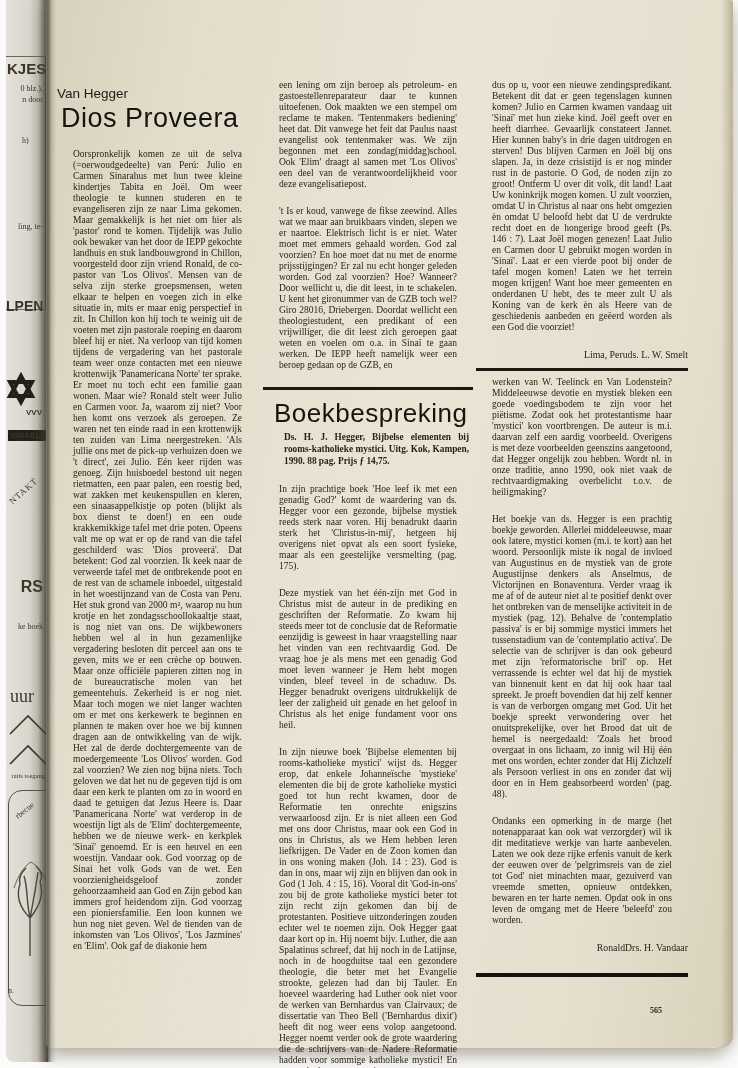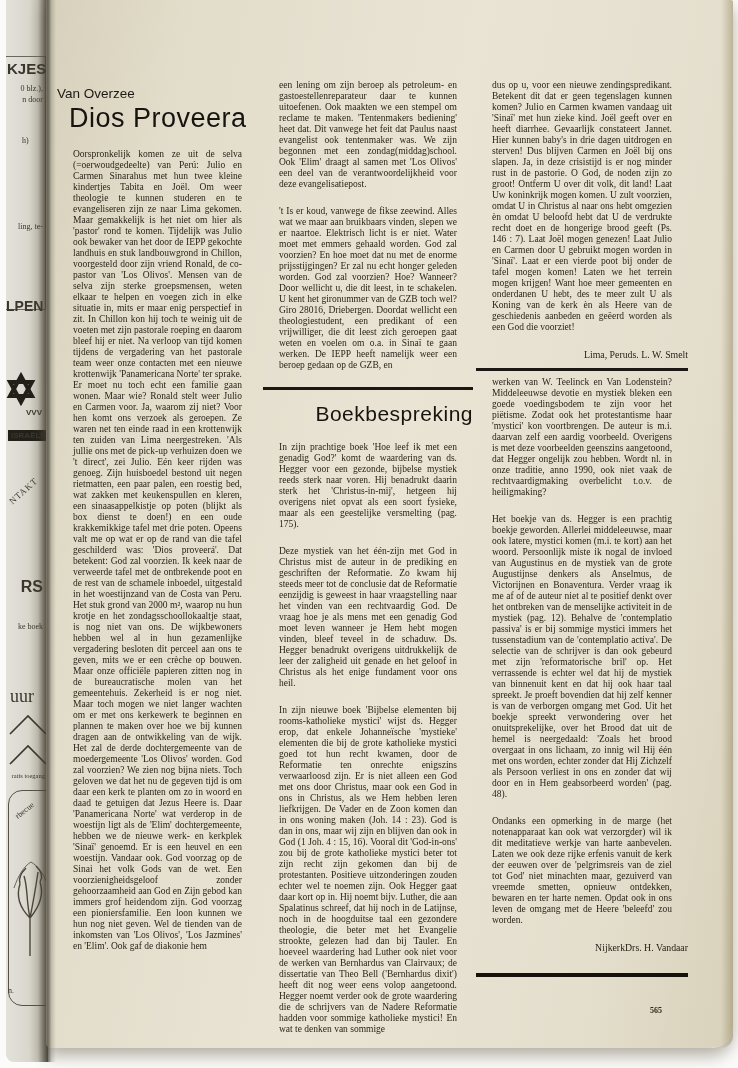--- a/index.html
+++ b/index.html
@@ -40,22 +40,22 @@
     border-radius:0 3px 22px 5px;
     box-shadow:0 8px 16px rgba(95,85,60,.45);}
   .page::after{content:"";position:absolute;right:0;top:0;width:12px;height:100%;
     border-radius:0 3px 22px 0;
     background:linear-gradient(90deg,rgba(120,100,60,0),rgba(125,105,62,.38));}
   .col{position:absolute;color:#261f15;}
   .col1{left:11px;top:86px;width:201px;}
   .col2{left:217px;top:64px;width:210px;}
   .col3{left:430px;top:64px;width:212px;}
   .kicker{font-family:"Liberation Sans",sans-serif;font-size:13.5px;font-weight:500;color:#1d1a14;margin:0 0 2px 0;}
-  .headline{font-family:"Liberation Sans",sans-serif;font-size:27px;font-weight:400;letter-spacing:.5px;color:#17140f;margin:0 0 9px 12px;line-height:30px;}
-  .rev-title{font-family:"Liberation Sans",sans-serif;font-size:21px;font-weight:400;letter-spacing:.5px;color:#17140f;margin:11px 0 5px 11px;line-height:25px;text-align:right;}
+  .headline{font-family:"Liberation Sans",sans-serif;font-size:27px;font-weight:400;letter-spacing:.5px;color:#17140f;margin:0 0 9px 4px;line-height:30px;}
+  .rev-title{font-family:"Liberation Sans",sans-serif;font-size:26px;font-weight:400;letter-spacing:.5px;color:#17140f;margin:11px 0 5px 11px;line-height:25px;}
   .body{font-size:9.5px;line-height:11px;text-align:justify;margin:16px;hyphens:auto;-webkit-hyphens:auto;}
   .bookinfo{font-size:9.3px;line-height:12.2px;font-weight:bold;text-align:justify;margin:0 4px 1px 21px;}
   .rule{height:3px;background:#1b1712;border:none;margin:8px 0 0 0;}
   .rule-thick{height:4px;background:#15120d;border:none;margin:20px 0 0 0;}
   .sig{display:flex;justify-content:flex-end;font-size:9.8px;margin-top:7px;color:#241e14;}
   .pagenum{position:absolute;left:604px;top:1006px;font-size:8px;font-weight:bold;color:#2c2619;}
   svg{display:block;}
 </style>
 </head>
 <body>
@@ -96,46 +96,47 @@
     </svg>
   </span>
   <span class="frag f-en">n.</span>
 </div>
 
 <div class="gutter"></div>
 
 <div class="page">
 
   <div class="col col1">
-    <p class="kicker">Van Overzee</p>
+    <p class="kicker">Van Hegger</p>
     <h1 class="headline">Dios Proveera</h1>
     <p class="body" lang="nl">Oorspronkelijk komen ze uit de selva (=oerwoudgedeelte) van Perú: Julio en Carmen Sinarahus met hun twee kleine kindertjes Tabita en Joël. Om weer theologie te kunnen studeren en te evangeliseren zijn ze naar Lima gekomen. Maar gemakkelijk is het niet om hier als 'pastor' rond te komen. Tijdelijk was Julio ook bewaker van het door de IEPP gekochte landhuis en stuk landbouwgrond in Chillon, voorgesteld door zijn vriend Ronald, de co-pastor van 'Los Olivos'. Mensen van de selva zijn sterke groepsmensen, weten elkaar te helpen en voegen zich in elke situatie in, mits er maar enig perspectief in zit. In Chillon kon hij toch te weinig uit de voeten met zijn pastorale roeping en daarom bleef hij er niet. Na verloop van tijd komen tijdens de vergadering van het pastorale team weer onze contacten met een nieuwe krottenwijk 'Panamericana Norte' ter sprake. Er moet nu toch echt een familie gaan wonen. Maar wie? Ronald stelt weer Julio en Carmen voor. Ja, waarom zij niet? Voor hen komt ons verzoek als geroepen. Ze waren net ten einde raad in een krottenwijk ten zuiden van Lima neergestreken. 'Als jullie ons met de pick-up verhuizen doen we 't direct', zei Julio. Eén keer rijden was genoeg. Zijn huisboedel bestond uit negen rietmatten, een paar palen, een roestig bed, wat zakken met keukenspullen en kleren, een sinaasappelkistje op poten (blijkt als box dienst te doen!) en een oude krakkemikkige tafel met drie poten. Opeens valt me op wat er op de rand van die tafel geschilderd was: 'Dios proveerá'. Dat betekent: God zal voorzien. Ik keek naar de verweerde tafel met de ontbrekende poot en de rest van de schamele inboedel, uitgestald in het woestijnzand van de Costa van Peru. Het stuk grond van 2000 m², waarop nu hun krotje en het zondagsschoollokaaltje staat, is nog niet van ons. De wijkbewoners hebben wel al in hun gezamenlijke vergadering besloten dit perceel aan ons te geven, mits we er een crèche op bouwen. Maar onze officiële papieren zitten nog in de bureaucratische molen van het gemeentehuis. Zekerheid is er nog niet. Maar toch mogen we niet langer wachten om er met ons kerkewerk te beginnen en plannen te maken over hoe we bij kunnen dragen aan de ontwikkeling van de wijk. Het zal de derde dochtergemeente van de moedergemeente 'Los Olivos' worden. God zal voorzien? We zien nog bijna niets. Toch geloven we dat het nu de gegeven tijd is om daar een kerk te planten om zo in woord en daad te getuigen dat Jezus Heere is. Daar 'Panamericana Norte' wat verderop in de woestijn ligt als de 'Elim' dochtergemeente, hebben we de nieuwe werk- en kerkplek 'Sinaï' genoemd. Er is een heuvel en een woestijn. Vandaar ook. God voorzag op de Sinai het volk Gods van de wet. Een voorzienigheidsgeloof zonder gehoorzaamheid aan God en Zijn gebod kan immers grof heidendom zijn. God voorzag een pioniersfamilie. Een loon kunnen we hun nog niet geven. Wel de tienden van de inkomsten van 'Los Olivos', 'Los Jazmines' en 'Elim'. Ook gaf de diakonie hem</p>
   </div>
 
   <div class="col col2">
     <p class="body" lang="nl">een lening om zijn beroep als petroleum- en gastoestellenreparateur daar te kunnen uitoefenen. Ook maakten we een stempel om reclame te maken. 'Tentenmakers bediening' heet dat. Dit vanwege het feit dat Paulus naast evangelist ook tentenmaker was. We zijn begonnen met een zondag(middag)school. Ook 'Elim' draagt al samen met 'Los Olivos' een deel van de verantwoordelijkheid voor deze evangelisatiepost.</p>
     <p class="body" lang="nl">'t Is er koud, vanwege de fikse zeewind. Alles wat we maar aan bruikbaars vinden, slepen we er naartoe. Elektrisch licht is er niet. Water moet met emmers gehaald worden. God zal voorzien? En hoe moet dat nu met de enorme prijsstijgingen? Er zal nu echt honger geleden worden. God zal voorzien? Hoe? Wanneer? Door wellicht u, die dit leest, in te schakelen. U kent het gironummer van de GZB toch wel? Giro 28016, Driebergen. Doordat wellicht een theologiestudent, een predikant of een vrijwilliger, die dit leest zich geroepen gaat weten en voelen om o.a. in Sinaï te gaan werken. De IEPP heeft namelijk weer een beroep gedaan op de GZB, en</p>
     <div class="rule"></div>
     <h2 class="rev-title">Boekbespreking</h2>
+    <p class="bookinfo" lang="nl">Ds. H. J. Hegger, Bijbelse elementen bij rooms-katholieke mystici. Uitg. Kok, Kampen, 1990. 88 pag. Prijs ƒ 14,75.</p>
     <p class="body" lang="nl">In zijn prachtige boek 'Hoe leef ik met een genadig God?' komt de waardering van ds. Hegger voor een gezonde, bijbelse mystiek reeds sterk naar voren. Hij benadrukt daarin sterk het 'Christus-in-mij', hetgeen hij overigens niet opvat als een soort fysieke, maar als een geestelijke versmelting (pag. 175).</p>
     <p class="body" lang="nl">Deze mystiek van het één-zijn met God in Christus mist de auteur in de prediking en geschriften der Reformatie. Zo kwam hij steeds meer tot de conclusie dat de Reformatie eenzijdig is geweest in haar vraagstelling naar het vinden van een rechtvaardig God. De vraag hoe je als mens met een genadig God moet leven wanneer je Hem hebt mogen vinden, bleef teveel in de schaduw. Ds. Hegger benadrukt overigens uitdrukkelijk de leer der zaligheid uit genade en het geloof in Christus als het enige fundament voor ons heil.</p>
     <p class="body" lang="nl">In zijn nieuwe boek 'Bijbelse elementen bij rooms-katholieke mystici' wijst ds. Hegger erop, dat enkele Johanneïsche 'mystieke' elementen die bij de grote katholieke mystici goed tot hun recht kwamen, door de Reformatie ten onrechte enigszins verwaarloosd zijn. Er is niet alleen een God met ons door Christus, maar ook een God in ons in Christus, als we Hem hebben leren liefkrijgen. De Vader en de Zoon komen dan in ons woning maken (Joh. 14 : 23). God is dan in ons, maar wij zijn en blijven dan ook in God (1 Joh. 4 : 15, 16). Vooral dit 'God-in-ons' zou bij de grote katholieke mystici beter tot zijn recht zijn gekomen dan bij de protestanten. Positieve uitzonderingen zouden echter wel te noemen zijn. Ook Hegger gaat daar kort op in. Hij noemt bijv. Luther, die aan Spalatinus schreef, dat hij noch in de Latijnse, noch in de hoogduitse taal een gezondere theologie, die beter met het Evangelie strookte, gelezen had dan bij Tauler. En hoeveel waardering had Luther ook niet voor de werken van Bernhardus van Clairvaux; de dissertatie van Theo Bell ('Bernhardus dixit') heeft dit nog weer eens volop aangetoond. Hegger noemt verder ook de grote waardering die de schrijvers van de Nadere Reformatie hadden voor sommige katholieke mystici! En wat te denken van sommige</p>
   </div>
 
   <div class="col col3">
     <p class="body" lang="nl">dus op u, voor een nieuwe zendingspredikant. Betekent dit dat er geen tegenslagen kunnen komen? Julio en Carmen kwamen vandaag uit 'Sinaï' met hun zieke kind. Joël geeft over en heeft diarrhee. Gevaarlijk constateert Jannet. Hier kunnen baby's in drie dagen uitdrogen en sterven! Dus blijven Carmen en Joël bij ons slapen. Ja, in deze crisistijd is er nog minder rust in de pastorie. O God, de noden zijn zo groot! Ontferm U over dit volk, dit land! Laat Uw koninkrijk mogen komen. U zult voorzien, omdat U in Christus al naar ons hebt omgezien èn omdat U beloofd hebt dat U de verdrukte recht doet en de hongerige brood geeft (Ps. 146 : 7). Laat Joël mogen genezen! Laat Julio en Carmen door U gebruikt mogen worden in 'Sinaï'. Laat er een vierde poot bij onder de tafel mogen komen! Laten we het terrein mogen krijgen! Want hoe meer gemeenten en onderdanen U hebt, des te meer zult U als Koning van de kerk èn als Heere van de geschiedenis aanbeden en geëerd worden als een God die voorziet!</p>
     <div class="sig">
       <span>Lima, Peru</span>
       <span>ds. L. W. Smelt</span>
     </div>
     <div class="rule"></div>
     <p class="body" lang="nl" style="margin-top:6px">werken van W. Teelinck en Van Lodenstein? Middeleeuwse devotie en mystiek bleken een goede voedingsbodem te zijn voor het piëtisme. Zodat ook het protestantisme haar 'mystici' kon voortbrengen. De auteur is m.i. daarvan zelf een aardig voorbeeld. Overigens is met deze voorbeelden geenszins aangetoond, dat Hegger ongelijk zou hebben. Wordt nl. in onze traditie, anno 1990, ook niet vaak de rechtvaardigmaking overbelicht t.o.v. de heiligmaking?</p>
     <p class="body" lang="nl">Het boekje van ds. Hegger is een prachtig boekje geworden. Allerlei middeleeuwse, maar ook latere, mystici komen (m.i. te kort) aan het woord. Persoonlijk miste ik nogal de invloed van Augustinus en de mystiek van de grote Augustijnse denkers als Anselmus, de Victorijnen en Bonaventura. Verder vraag ik me af of de auteur niet al te positief denkt over het ontbreken van de menselijke activiteit in de mystiek (pag. 12). Behalve de 'contemplatio passiva' is er bij sommige mystici immers het tussenstadium van de 'contemplatio activa'. De selectie van de schrijver is dan ook gebeurd met zijn 'reformatorische bril' op. Het verrassende is echter wel dat hij de mystiek van binnenuit kent en dat hij ook haar taal spreekt. Je proeft bovendien dat hij zelf kenner is van de verborgen omgang met God. Uit het boekje spreekt verwondering over het onuitsprekelijke, over het Brood dat uit de hemel is neergedaald: 'Zoals het brood overgaat in ons lichaam, zo innig wil Hij één met ons worden, echter zonder dat Hij Zichzelf als Persoon verliest in ons en zonder dat wij door en in Hem geabsorbeerd worden' (pag. 48).</p>
     <p class="body" lang="nl">Ondanks een opmerking in de marge (het notenapparaat kan ook wat verzorgder) wil ik dit meditatieve werkje van harte aanbevelen. Laten we ook deze rijke erfenis vanuit de kerk der eeuwen over de 'pelgrimsreis van de ziel tot God' niet minachten maar, gezuiverd van vreemde smetten, opnieuw ontdekken, bewaren en ter harte nemen. Opdat ook in ons leven de omgang met de Heere 'beleefd' zou worden.</p>
     <div class="sig" style="margin-top:1px">
-      <span>Nijkerk</span>
+      <span>Ronald</span>
       <span>Drs. H. Vandaar</span>
     </div>
     <div class="rule-thick"></div>
   </div>
 
   <div class="pagenum">565</div>
 </div>
 
 </body></html>

